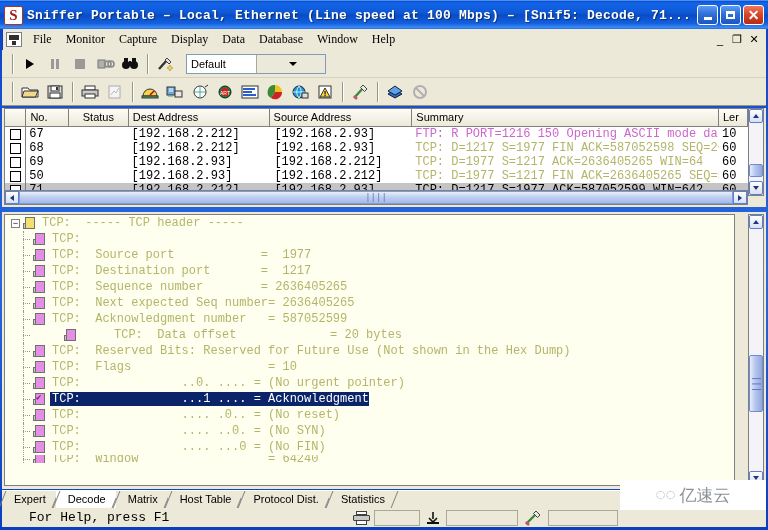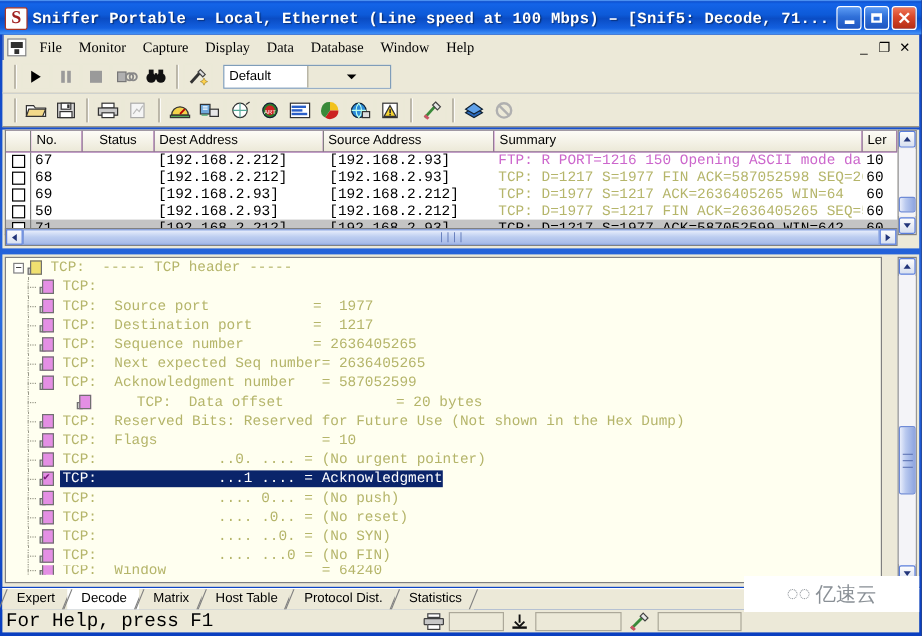--- a/index.html
+++ b/index.html
@@ -291,22 +291,22 @@
   }
   .tab.active { background: #ffffff; font-weight: normal; }
   .tabs-endline { flex: 1; height: 1px; }
 
   
   .statusbar {
     position: absolute; left: 2px; bottom: 3px; width: 764px; height: 19px;
     background: #ece9d8; display: flex; align-items: center;
   }
   .status-text {
-    font-family: "Liberation Mono", monospace; font-size: 16px; color: #000;
-    padding-left: 3px; flex: 1;
+    font-family: "Liberation Mono", monospace; font-size: 13px; color: #000;
+    padding-left: 3px; flex: 1; margin-left: 24px;
   }
   .sb-panel {
     height: 16px; margin-right: 2px;
     border: 1px solid #aca899; background: #ece9d8;
     display:flex; align-items:center; justify-content:center;
   }
   .printer {
     width: 17px; height: 14px; position: relative; flex: 0 0 auto; margin: 0 4px;
   }
   .printer .top { position:absolute; left:3px; top:0; width:11px; height:4px;
@@ -696,25 +696,20 @@
         <span class="pg-icon"><span class="fold"></span><span class="body"></span></span>
         <span class="dtext">TCP:              ..0. .... = (No urgent pointer)</span>
       </div>
 
       <div class="drow selrow" style="padding-left:14px;">
         <span class="tree-line"></span>
         <span class="pg-icon chk"><span class="fold"></span><span class="body"></span></span>
         <span class="dtext sel-hl">TCP:              ...1 .... = Acknowledgment</span>
       </div>
 
-      <div class="drow" style="padding-left:14px;">
-        <span class="tree-line"></span>
-        <span class="pg-icon"><span class="fold"></span><span class="body"></span></span>
-        <span class="dtext">TCP:              .... 0... = (No push)</span>
-      </div>
 
       <div class="drow" style="padding-left:14px;">
         <span class="tree-line"></span>
         <span class="pg-icon"><span class="fold"></span><span class="body"></span></span>
         <span class="dtext">TCP:              .... .0.. = (No reset)</span>
       </div>
 
       <div class="drow" style="padding-left:14px;">
         <span class="tree-line"></span>
         <span class="pg-icon"><span class="fold"></span><span class="body"></span></span>

